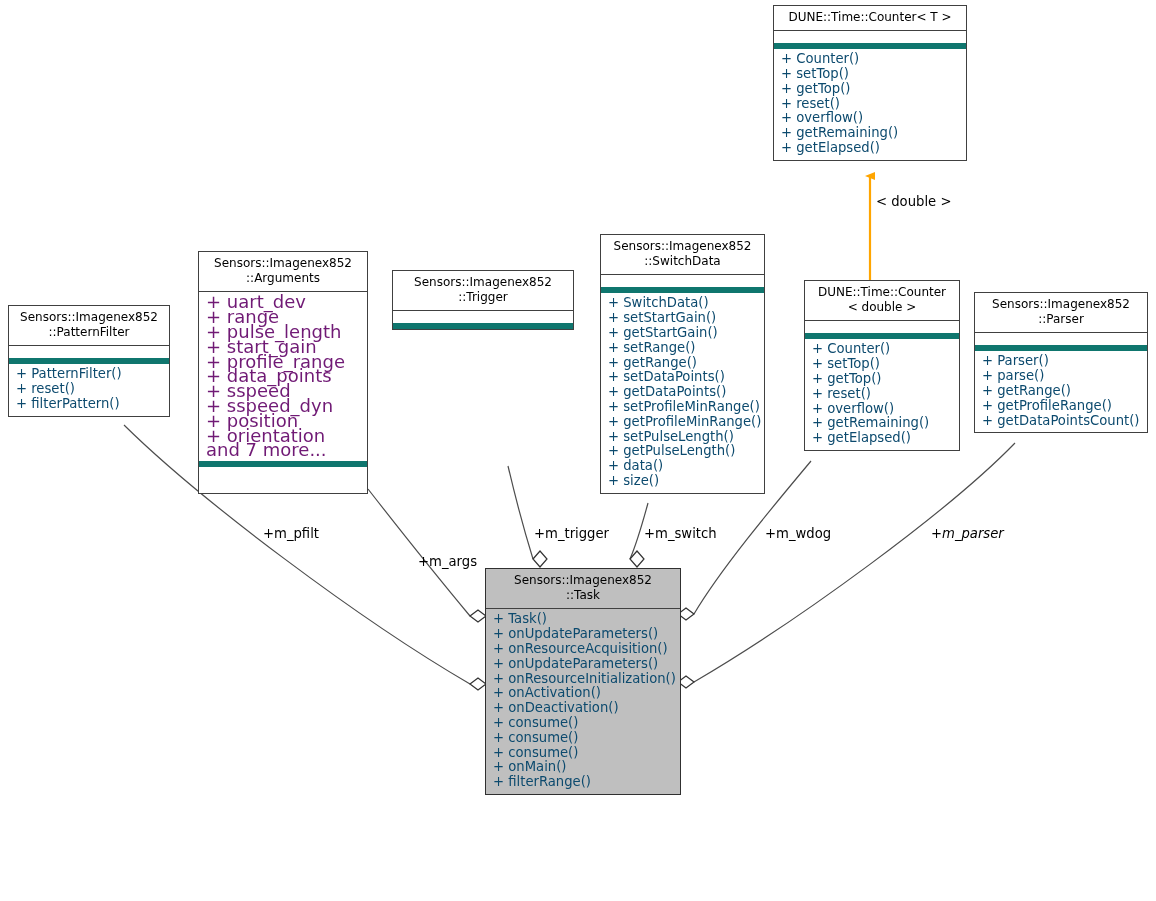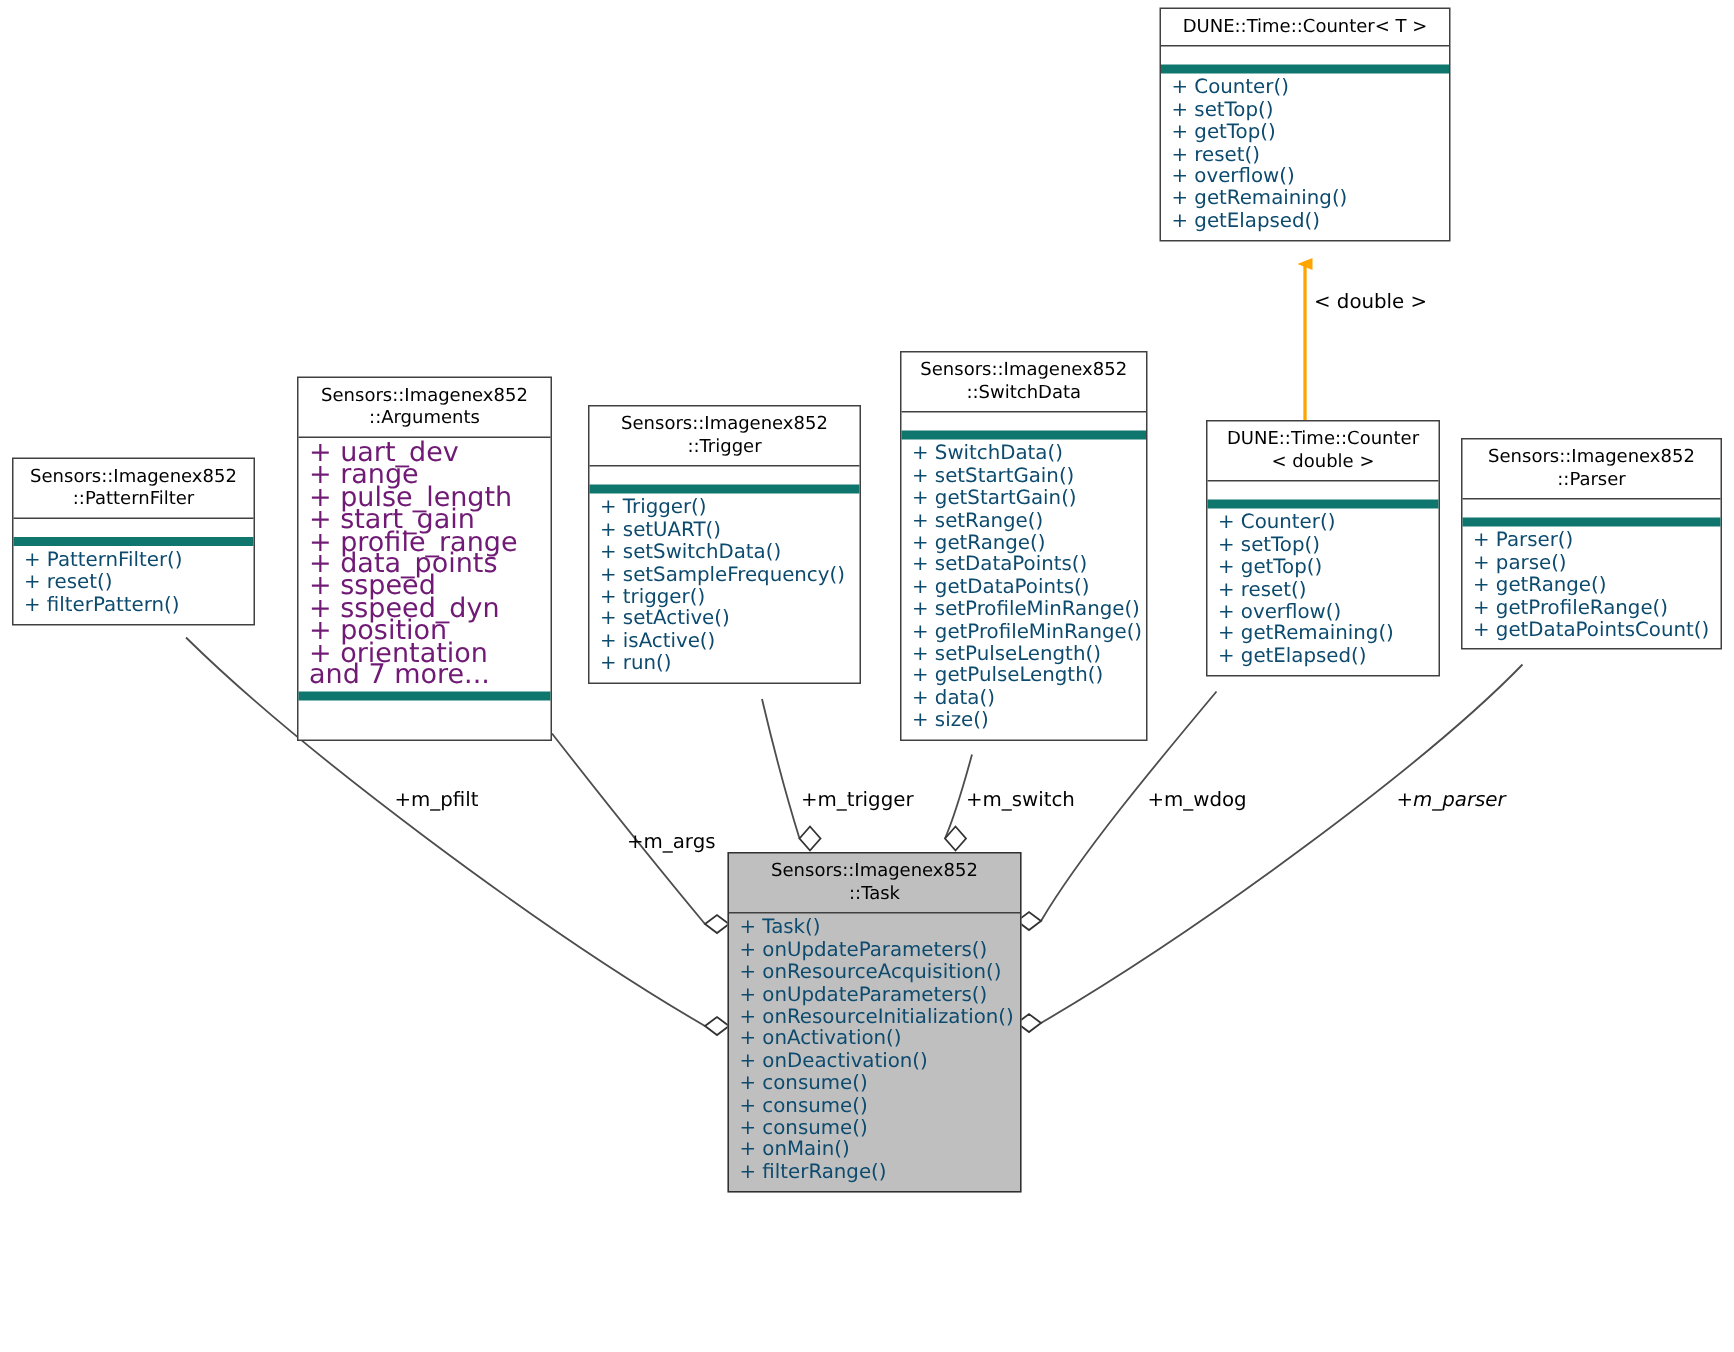--- a/index.html
+++ b/index.html
@@ -193,30 +193,20 @@
       <div class="uml-row">+ orientation</div>
       <div class="uml-row">and 7 more...</div>
     </div>
     <div class="uml-ops empty" style="height:26px;"></div>
   </div>
 
   <div class="uml-box" style="left:392px; top:270px; width:182px;">
     <div class="uml-title">Sensors::Imagenex852
 ::Trigger</div>
     <div class="uml-attrs empty"></div>
-    <div class="uml-ops">
-      <div class="uml-row">+ Trigger()</div>
-      <div class="uml-row">+ setUART()</div>
-      <div class="uml-row">+ setSwitchData()</div>
-      <div class="uml-row">+ setSampleFrequency()</div>
-      <div class="uml-row">+ trigger()</div>
-      <div class="uml-row">+ setActive()</div>
-      <div class="uml-row">+ isActive()</div>
-      <div class="uml-row">+ run()</div>
-    </div>
   </div>
 
   <div class="uml-box" style="left:600px; top:234px; width:165px;">
     <div class="uml-title">Sensors::Imagenex852
 ::SwitchData</div>
     <div class="uml-attrs empty"></div>
     <div class="uml-ops">
       <div class="uml-row">+ SwitchData()</div>
       <div class="uml-row">+ setStartGain()</div>
       <div class="uml-row">+ getStartGain()</div>

